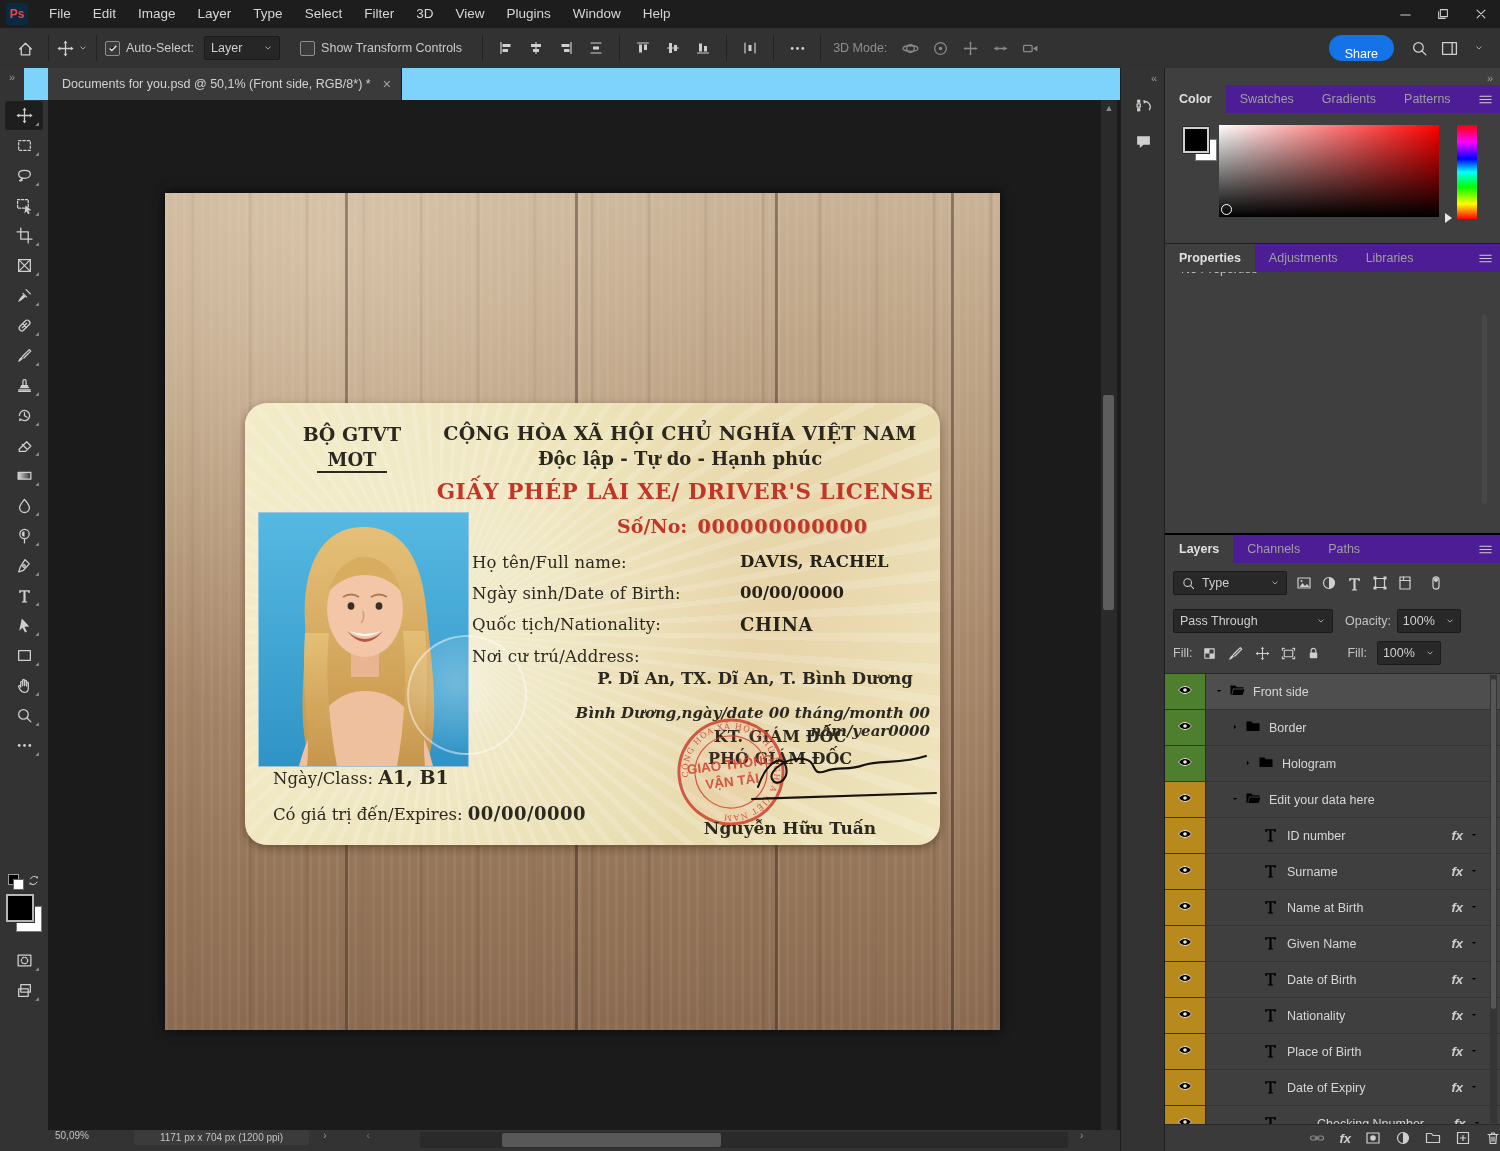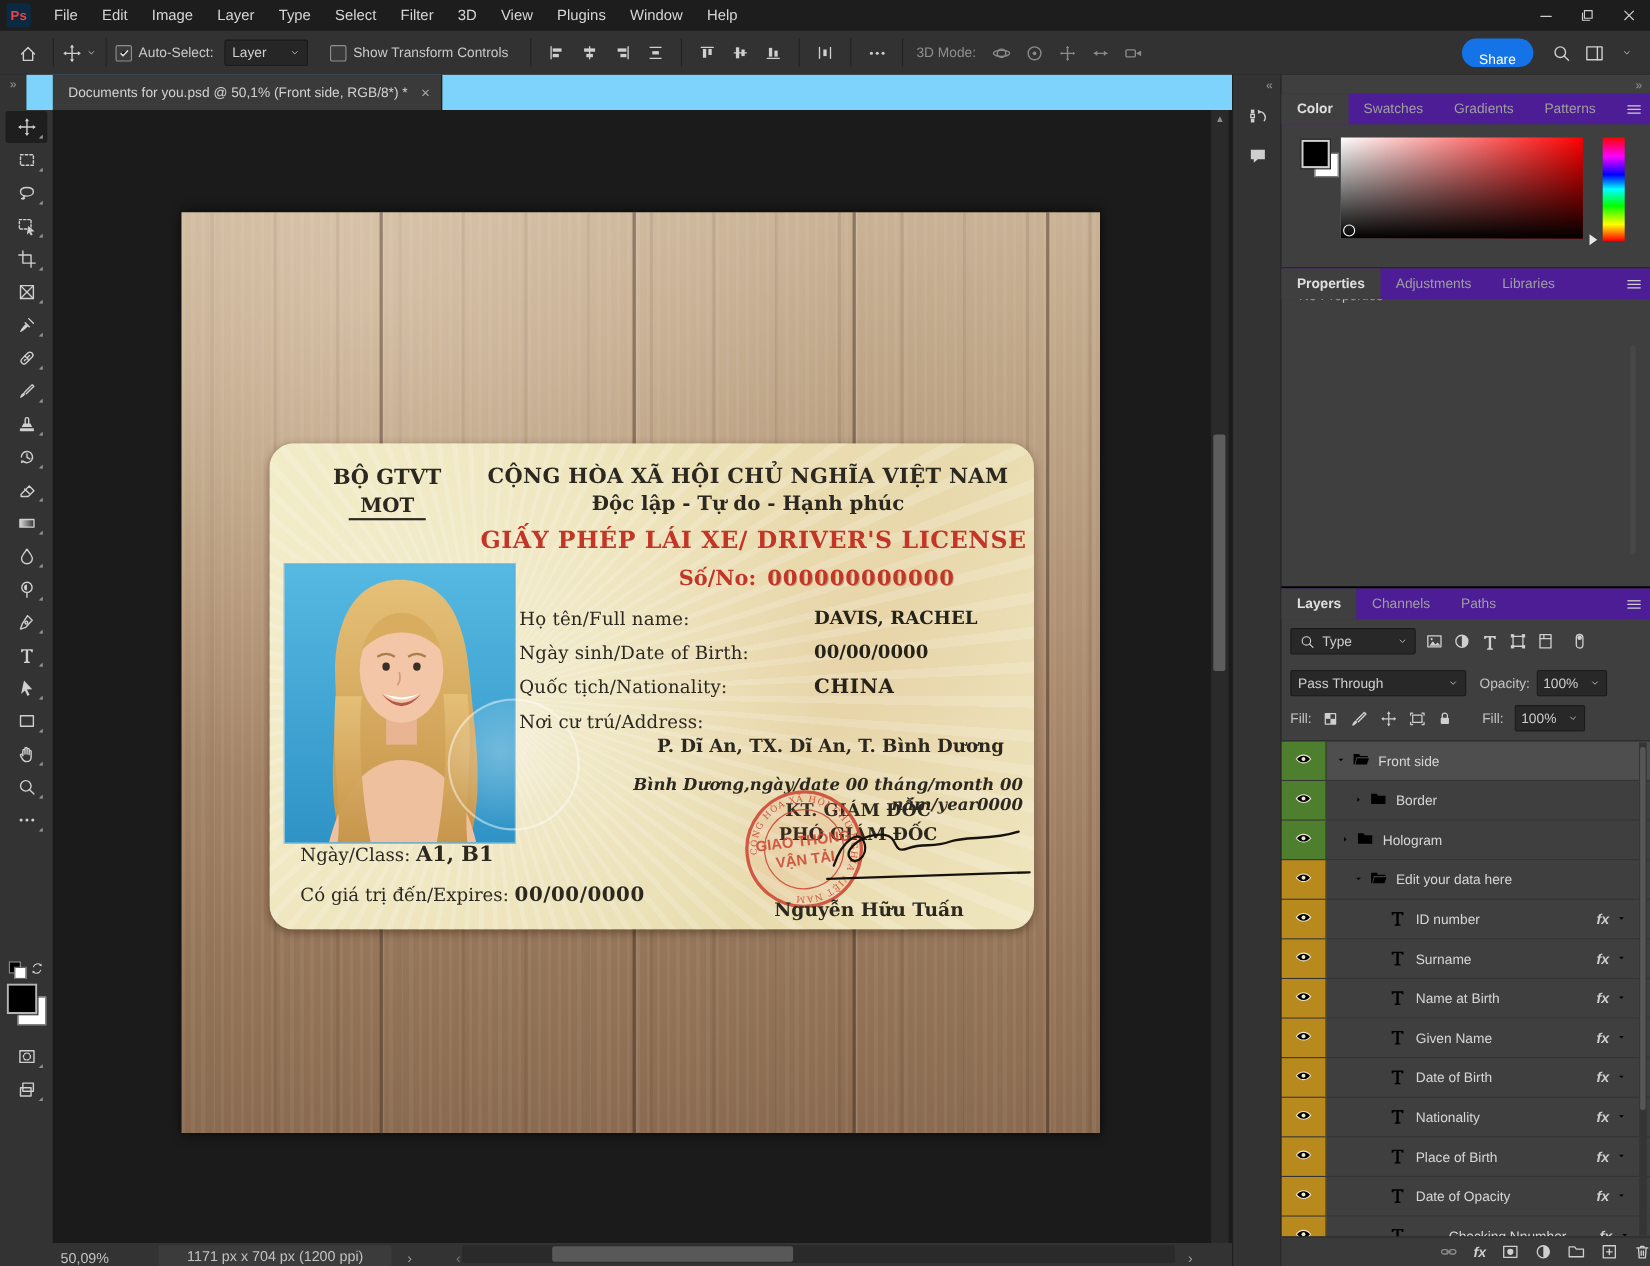--- a/index.html
+++ b/index.html
@@ -72,21 +72,21 @@
   .photo{position:absolute;left:13px;top:109px;width:209px;height:253px;border:1px solid #9cc4da;overflow:hidden;background:#3fa9dc;}
   .holo{position:absolute;left:162px;top:232px;width:116px;height:116px;border-radius:50%;
         border:2px solid rgba(255,255,255,.45);
         background:radial-gradient(circle at 40% 40%, rgba(255,255,255,.28), rgba(255,255,255,.05) 60%, transparent 70%);}
   .flabel{position:absolute;left:227px;font-size:16.5px;letter-spacing:.2px;}
   .fvalue{position:absolute;left:495px;font-weight:bold;font-size:16.5px;color:#262218;}
   .sig-svg path{fill:none;stroke:#17120c;stroke-width:2.1;stroke-linecap:round;}
   
   .vscroll{position:absolute;left:1100px;top:100px;width:16px;height:1030px;background:#2a2a2a;border-left:1px solid #1c1c1c;}
   .vthumb{position:absolute;left:2px;width:11px;background:#5d5d5d;border-radius:2px;}
-  .statusbar{position:absolute;left:0;top:1130px;width:1120px;height:21px;background:#333;display:flex;align-items:flex-end;font-size:13px;color:#c3c3c3;}
+  .statusbar{position:absolute;left:0;top:1130px;width:1120px;height:21px;background:#333;display:flex;align-items:flex-start;font-size:10px;color:#c3c3c3;}
   .htrack{position:absolute;left:420px;top:2px;width:648px;height:16px;background:#2a2a2a;border-radius:2px;}
   .hthumb{position:absolute;left:82px;top:1px;width:219px;height:14px;background:#585858;border-radius:2px;}
   
   .iconstrip{position:absolute;left:1120px;top:68px;width:44px;height:1083px;background:#333;border-left:1px solid #1e1e1e;}
   .stripbtn{width:30px;height:30px;margin:6px auto 0 auto;display:flex;align-items:center;justify-content:center;border-radius:3px;}
   .panels{position:absolute;left:1164px;top:68px;width:336px;height:1083px;background:#3f3f3f;border-left:1px solid #1e1e1e;}
   .tabstrip{position:absolute;left:0;width:100%;height:28px;background:#4c1d95;display:flex;align-items:flex-end;}
   .ptab{height:28px;display:flex;align-items:center;padding:0 14px;font-size:12.5px;color:#9f9f9f;background:transparent;}
   .ptab.active{background:#3f3f3f;color:#e0e0e0;font-weight:bold;}
   .pmenu{margin-left:auto;margin-right:8px;margin-bottom:6px;}
@@ -914,21 +914,21 @@
               <span class="lname">Border</span>
             </div>
           </div>
           <div class="lrow">
             <div class="lcolor eyewrap" style="background: rgb(78, 127, 47);">
               <span><svg viewBox="0 0 16 16" width="16" height="16">
                   <path d="M1.5 8S4 4.5 8 4.5 14.5 8 14.5 8 12 11.5 8 11.5 1.5 8 1.5 8z"></path>
                   <circle class="f" cx="8" cy="8" r="1.8"></circle>
                 </svg></span>
             </div>
-            <div class="lbody" style="padding-left: 12px;">
+            <div class="lbody" style="padding-left: 37px;">
               <span style="margin-right: 5px;"><svg viewBox="0 0 16 16" width="10" height="10">
                   <path d="M6.3 4.5L9.8 8l-3.5 3.5"></path>
                 </svg></span>
               <span><svg viewBox="0 0 16 16" width="16" height="16">
                   <path class="f" d="M1.5 3.5h5l1.3 1.8h6.7V13h-13z"></path>
                 </svg></span>
               <span class="lname">Hologram</span>
             </div>
           </div>
           <div class="lrow">
@@ -1093,21 +1093,21 @@
             <div class="lcolor eyewrap" style="background: rgb(184, 137, 28);">
               <span><svg viewBox="0 0 16 16" width="16" height="16">
                   <path d="M1.5 8S4 4.5 8 4.5 14.5 8 14.5 8 12 11.5 8 11.5 1.5 8 1.5 8z"></path>
                   <circle class="f" cx="8" cy="8" r="1.8"></circle>
                 </svg></span>
             </div>
             <div class="lbody" style="padding-left: 56px;">
               <span><svg viewBox="0 0 16 16" width="17" height="17">
                   <path class="f" d="M3 3h10v2.6h-1.2c-.2-1-.5-1.4-2-1.4H9v8.2c0 1 .3 1.2 1.5 1.3v1H5.5v-1c1.2-.1 1.5-.3 1.5-1.3V4.2h-.8c-1.5 0-1.8.4-2 1.4H3z"></path>
                 </svg></span>
-              <span class="lname">Date of Opacity</span>
+              <span class="lname">Date of Expiry</span>
               <span class="fxwrap">
                 <span class="fxtext">fx</span>
                 <span style="margin-left:6px;"><svg viewBox="0 0 16 16" width="10" height="10">
                     <path d="M4.5 6.2L8 9.7l3.5-3.5"></path>
                   </svg></span>
               </span>
             </div>
           </div>
           <div class="lrow">
             <div class="lcolor eyewrap" style="background: rgb(184, 137, 28);">

